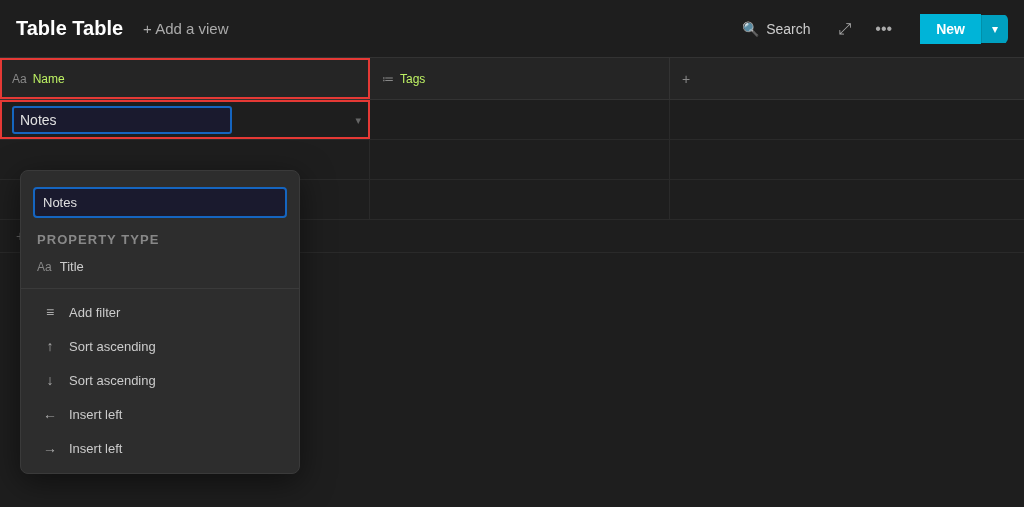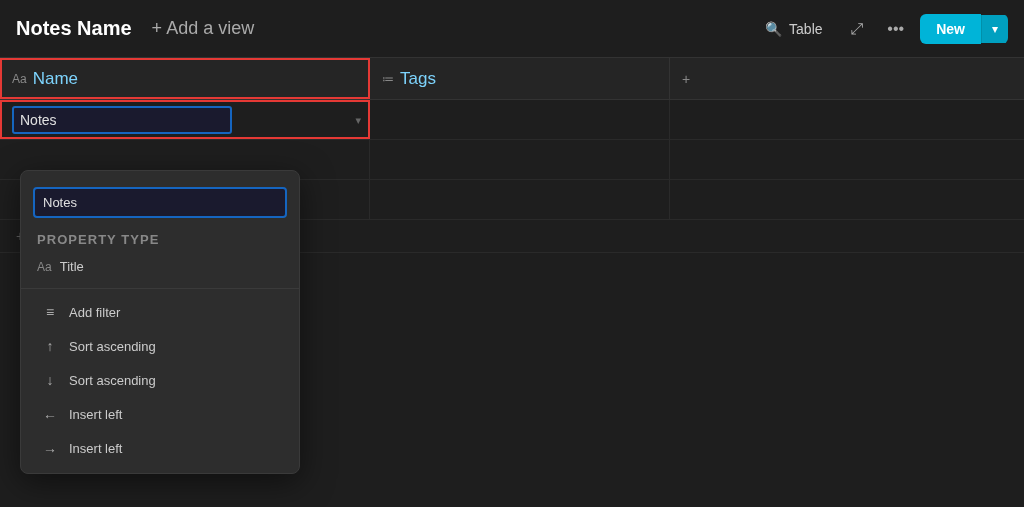--- a/index.html
+++ b/index.html
@@ -35,21 +35,21 @@
       color: #ffffff;
     }
     .add-view-btn {
       display: flex;
       align-items: center;
       gap: 4px;
       color: #aaaaaa;
       background: none;
       border: none;
       cursor: pointer;
-      font-size: 18px;
+      font-size: 15px;
       padding: 4px 8px;
       border-radius: 4px;
     }
 
     .header-right {
       display: flex;
       align-items: center;
       gap: 8px;
     }
     .search-btn {
@@ -80,20 +80,21 @@
       overflow: hidden;
     }
     .new-btn-main {
       background: #00b4d8;
       border: none;
       color: #ffffff;
       font-weight: 600;
       font-size: 14px;
       padding: 7px 16px;
       cursor: pointer;
+      margin-left: 12px;
     }
     .new-btn-chevron {
       background: #00a0c0;
       border: none;
       border-left: 1px solid #0090aa;
       color: #ffffff;
       padding: 7px 10px;
       cursor: pointer;
       font-size: 12px;
     }
@@ -124,22 +125,22 @@
       cursor: pointer;
       position: relative;
       outline: 2px solid #e53935;
       outline-offset: -2px;
     }
     .col-header-icon {
       color: #888;
       font-size: 12px;
     }
     .col-header-label {
-      font-size: 17px;
-      color: #7dd3fc;
+      font-size: 12px;
+      color: #bef264;
       font-weight: 500;
     }
     .col-tags-header {
       display: flex;
       align-items: center;
       gap: 6px;
       width: 300px;
       padding: 0 12px;
       border-right: 1px solid #333;
       cursor: pointer;
@@ -295,27 +296,27 @@
       transform: translateY(-50%);
       color: #666;
       font-size: 11px;
     }
   </style>
 </head>
 <body>
 
 <div class="header">
   <div class="header-left">
-    <span class="header-title">Notes Name</span>
+    <span class="header-title">Table Table</span>
     <button class="add-view-btn">+ Add a view</button>
   </div>
   <div class="header-right">
     <button class="search-btn">
       <span>🔍</span>
-      <span>Table</span>
+      <span>Search</span>
     </button>
     <button class="icon-btn">
       <span>⤢</span>
     </button>
     <button class="icon-btn">
       <span>•••</span>
     </button>
     <div class="new-btn-group">
       <button class="new-btn-main">New</button>
       <button class="new-btn-chevron">

